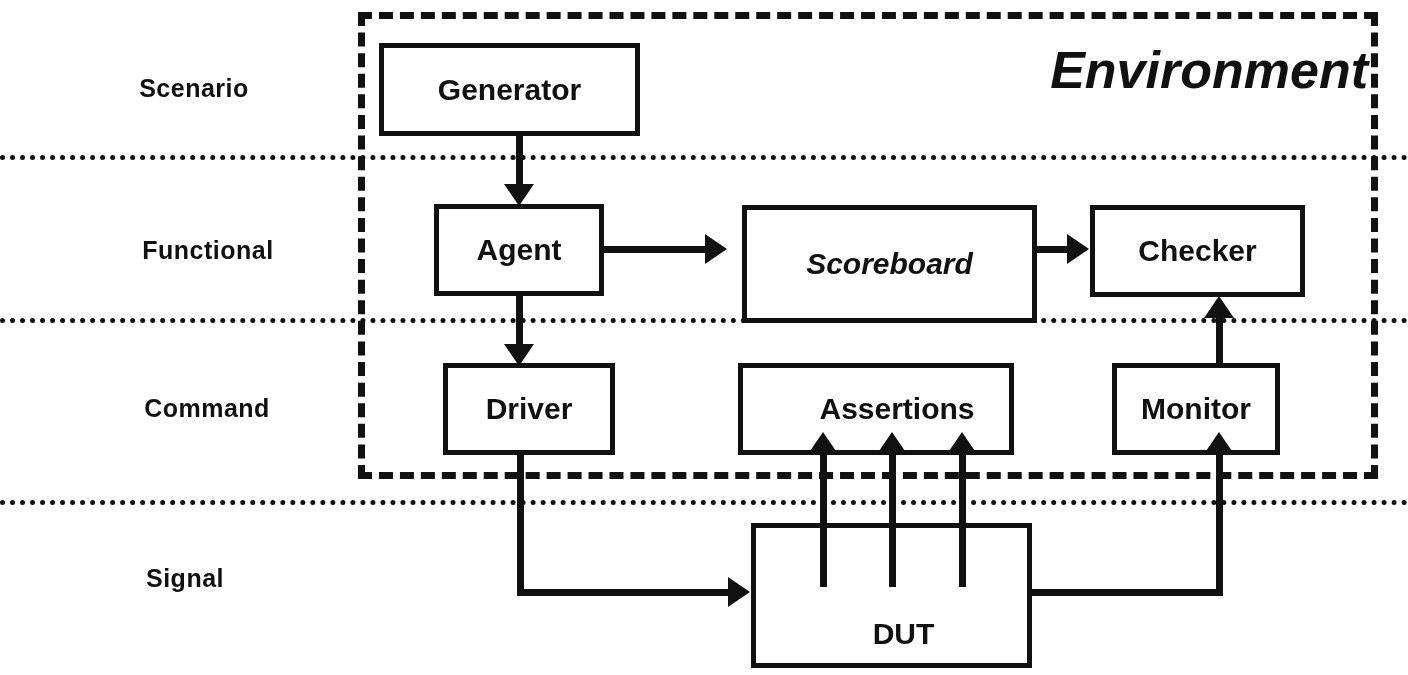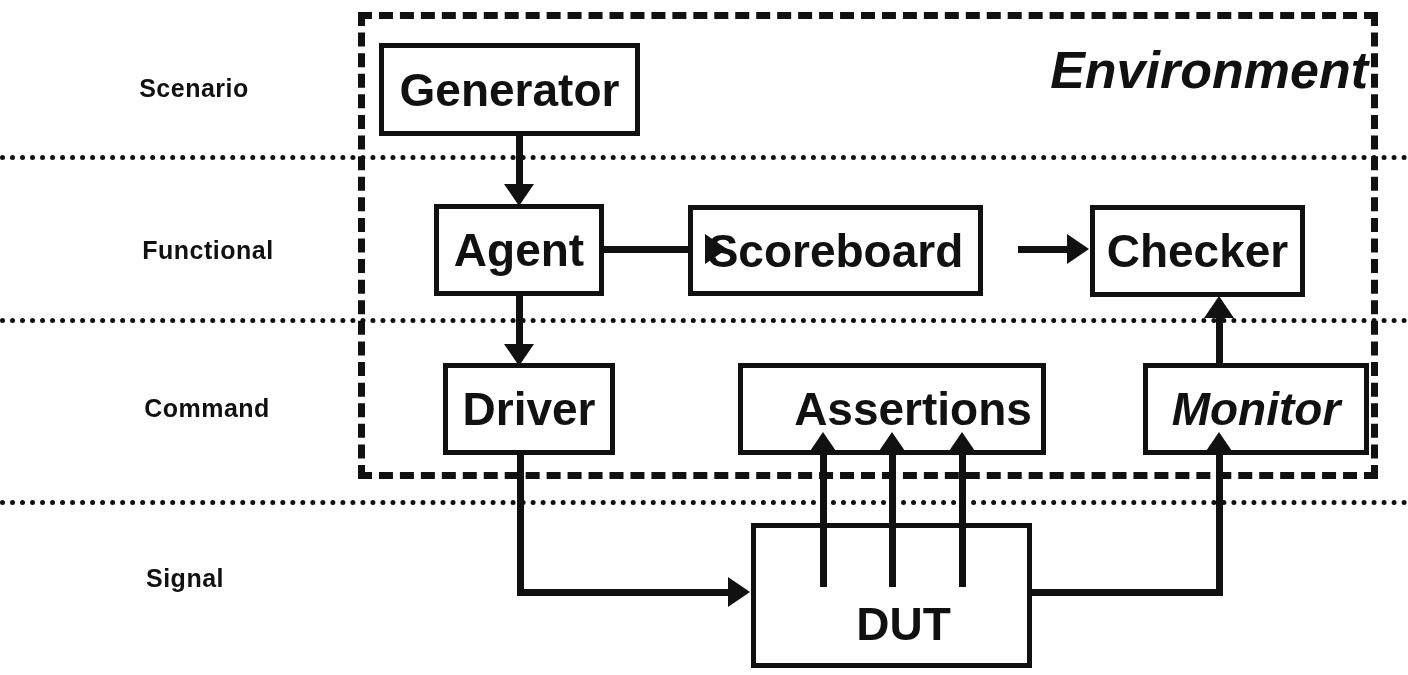--- a/index.html
+++ b/index.html
@@ -57,21 +57,21 @@
   .node {
     position: absolute;
     box-sizing: border-box;
     border: 5px solid #111111;
     background: #ffffff;
     display: flex;
     align-items: center;
     justify-content: center;
     color: #111111;
     font-weight: bold;
-    font-size: 46px;
+    font-size: 30px;
     white-space: nowrap;
     z-index: 3;
   }
   .node.dut {
     align-items: flex-end;
     justify-content: center;
     padding-bottom: 12px;
     padding-left: 24px;
   }
 
@@ -162,25 +162,25 @@
   <div class="wire-v" style="left:1216px; top:452px; height:140px;"></div>
   <div class="arrow-up" style="left:1204px; top:432px;"></div>
 
   <div class="wire-v" style="left:1216px; top:318px; height:48px;"></div>
   <div class="arrow-up" style="left:1204px; top:296px;"></div>
 
   <div class="node" style="left:379px; top:43px; width:261px; height:93px;">Generator</div>
 
   <div class="node" style="left:434px; top:204px; width:170px; height:92px;">Agent</div>
 
-  <div class="node" style="left:688px; top:205px; width:295px; height:91px;">Scoreboard</div>
+  <div class="node" style="left:742px; top:205px; width:295px; height:118px;font-style:italic;">Scoreboard</div>
 
   <div class="node" style="left:443px; top:363px; width:172px; height:92px;">Driver</div>
 
   <div class="node" style="left:1090px; top:205px; width:215px; height:92px;">Checker</div>
 
-  <div class="node" style="left:738px; top:363px; width:308px; height:92px;padding-left:42px;">Assertions</div>
+  <div class="node" style="left:738px; top:363px; width:276px; height:92px;padding-left:42px;">Assertions</div>
 
-  <div class="node" style="left:1143px; top:363px; width:226px; height:92px;font-style:italic;">Monitor</div>
+  <div class="node" style="left:1112px; top:363px; width:168px; height:92px;">Monitor</div>
 
   <div class="node dut" style="left:751px; top:523px; width:281px; height:145px; z-index:1;">DUT</div>
 
 </div>
 
 </body></html>

